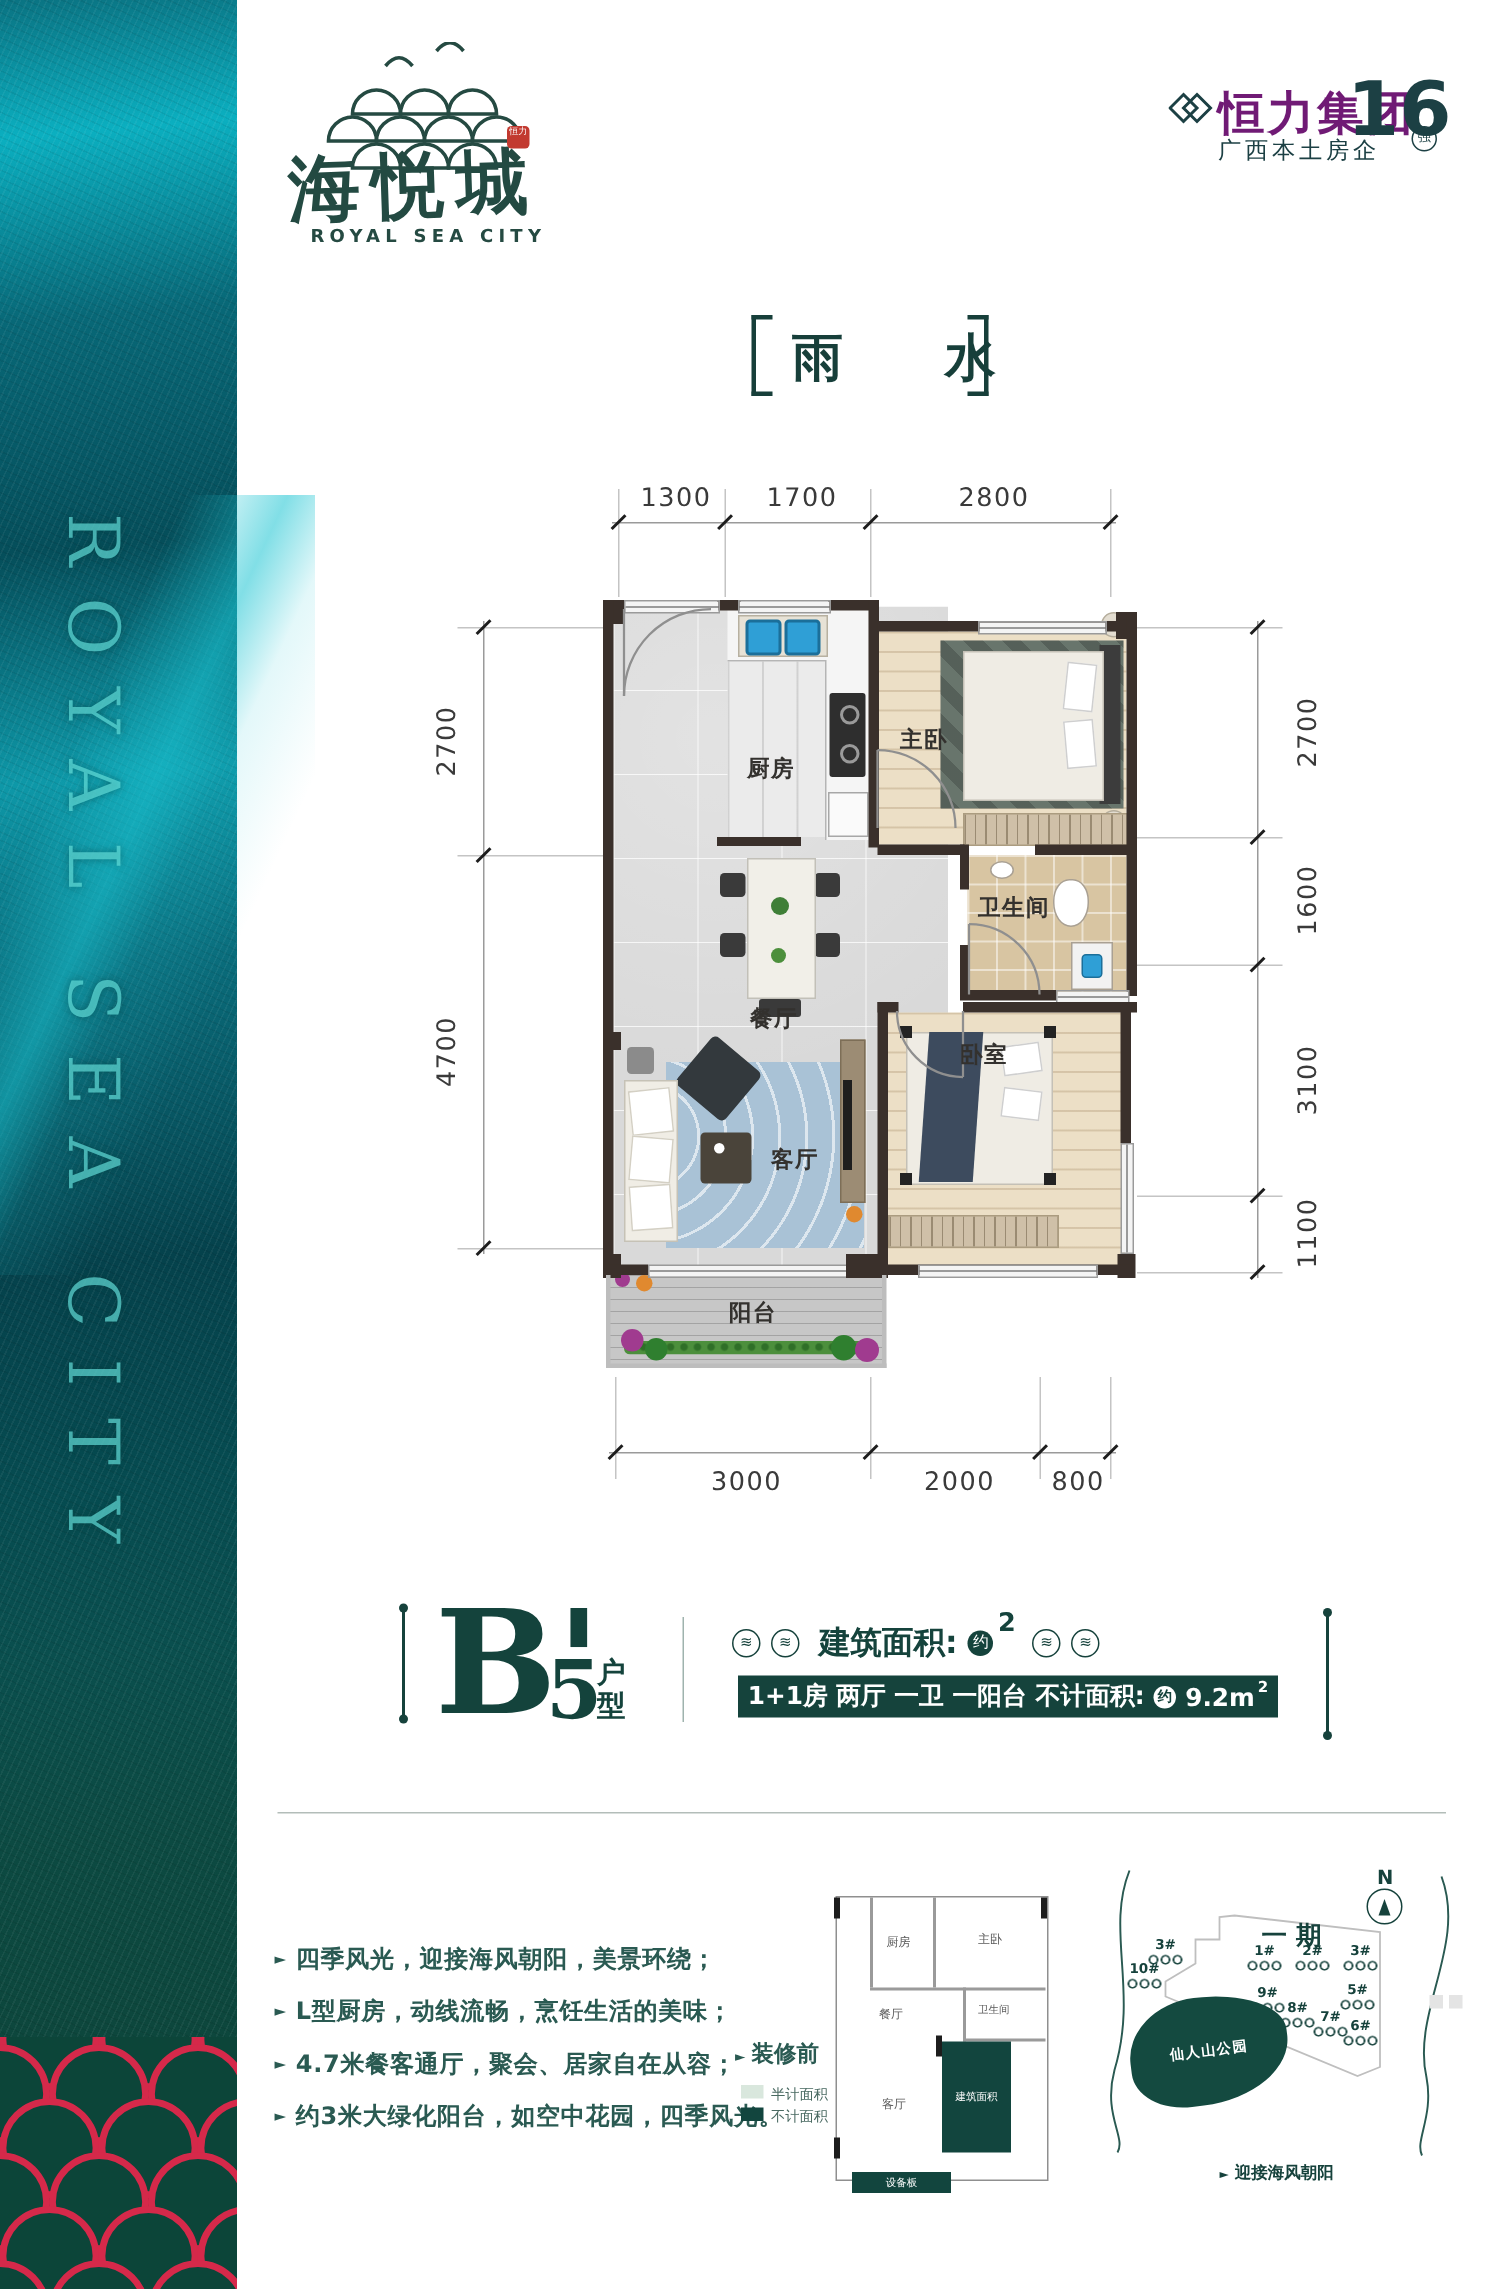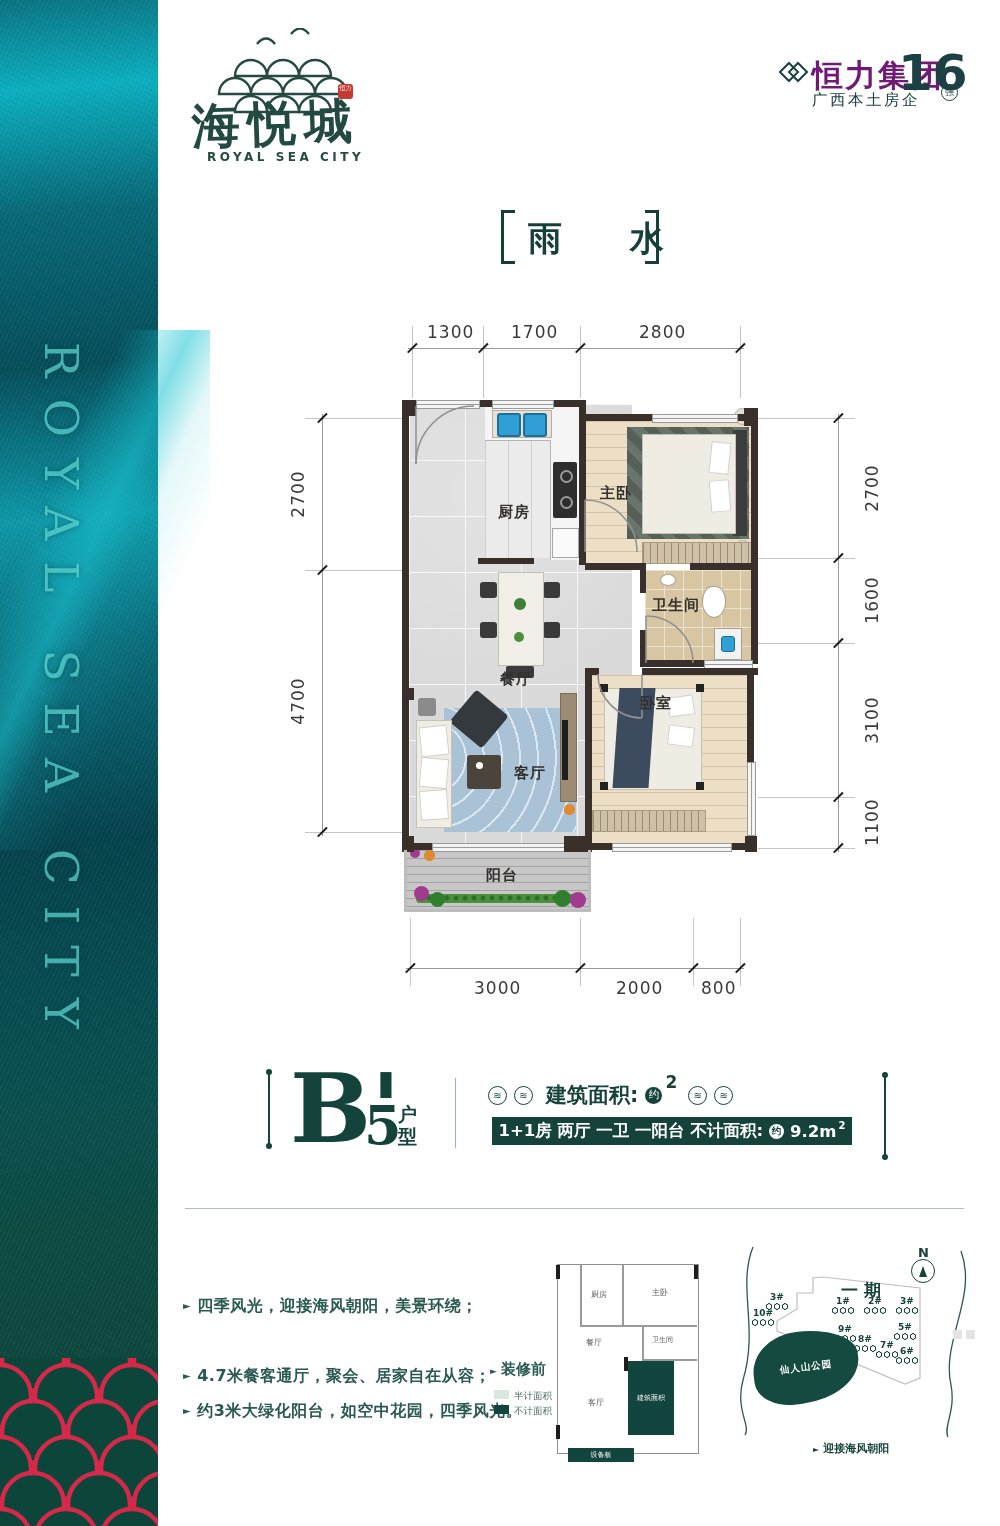--- a/index.html
+++ b/index.html
@@ -367,20 +367,21 @@
     <span>不计面积:</span>
     <span class="approx-light">约</span>
     <span style="font-weight:bold;">9.2m</span>
     <span style="font-size:10px;align-self:flex-start;margin:3px 0 0 -4px;">2</span>
   </div>
   <div class="vdots" style="left:884px;top:1075px;height:82px;"></div>
 
   <div class="abs" style="left:185px;top:1208px;width:779px;height:1px;background:#b3bdb9;"></div>
 
   <div class="feat" style="top:1296px;"><span class="arr">►</span><span>四季风光，迎接海风朝阳，美景环绕；</span></div>
+  <div class="feat" style="top:1331px;"><span class="arr">►</span><span>L型厨房，动线流畅，烹饪生活的美味；</span></div>
   <div class="feat" style="top:1366px;"><span class="arr">►</span><span>4.7米餐客通厅，聚会、居家自在从容；</span></div>
   <div class="feat" style="top:1401px;"><span class="arr">►</span><span>约3米大绿化阳台，如空中花园，四季风光。</span></div>
 
   <div id="mini">
     <div class="abs" style="left:2px;top:102px;font-size:15px;font-weight:bold;color:#2a5a52;">
       <span class="arr" style="font-size:9px;margin-right:4px;">►</span><span>装修前</span>
     </div>
     <div class="legend-sw" style="left:6px;top:132px;background:#d9e7dd;"></div>
     <div class="abs" style="left:26px;top:132px;font-size:9.5px;color:#4a6a62;">半计面积</div>
     <div class="legend-sw" style="left:6px;top:147px;background:#12453e;"></div>

